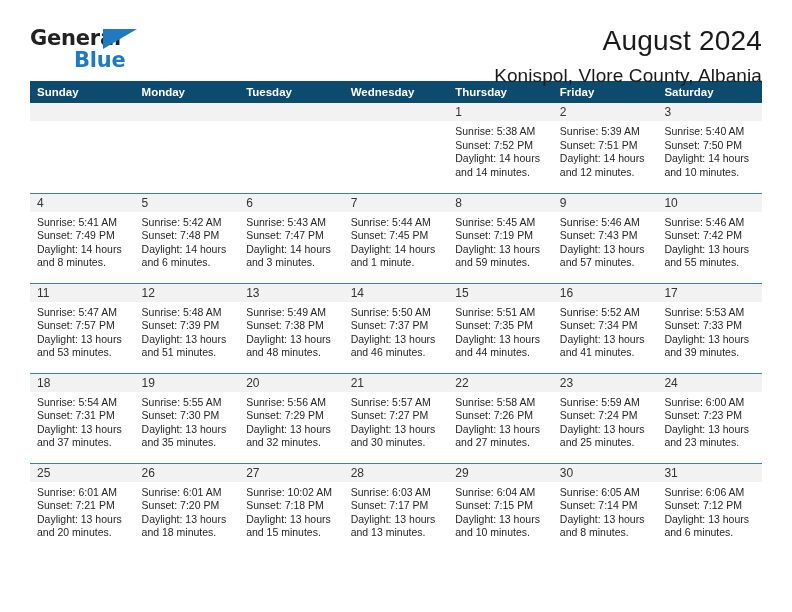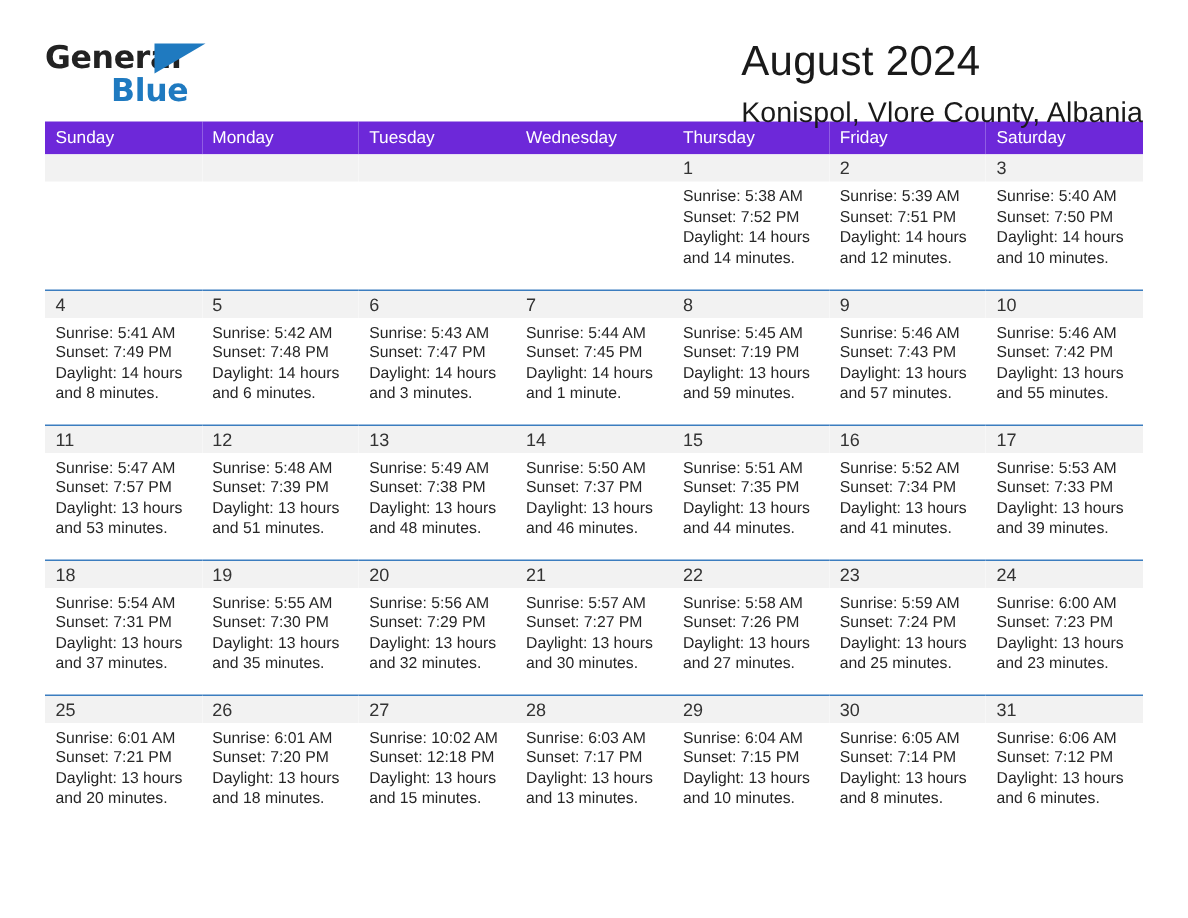--- a/index.html
+++ b/index.html
@@ -63,21 +63,21 @@
     left: 32px;
     top: 22px;
     font-size: 21px;
     letter-spacing: -0.2px;
     color: #1f7ac0;
     font-family: "DejaVu Sans", sans-serif;
     margin-left: 12px;
   }
 
   .titleblock {
-    text-align: left;
+    text-align: right;
     padding-top: 0;
   }
   .cal-title {
     font-size: 28px;
     font-weight: normal;
     color: #1a1a1a;
     line-height: 1.05;
     letter-spacing: 0.2px;
   }
   .cal-subtitle {
@@ -88,24 +88,24 @@
   }
 
   
   .calendar {
     width: 732px;
     border-collapse: collapse;
     table-layout: fixed;
     margin-top: 9px;
   }
   .calendar th {
-    background: #6d28d9;
+    background: #0c4a6e;
     color: #ffffff;
     font-size: 11.5px;
-    font-weight: normal;
+    font-weight: bold;
     text-align: left;
     padding: 5px 0 5px 7px;
     height: 19px;
     box-sizing: border-box;
     margin-left: 35px;
   }
 
   .calendar td {
     vertical-align: top;
     padding: 0;
@@ -514,21 +514,21 @@
                 <div>Daylight: 13 hours</div>
                 <div>and 18 minutes.</div>
               </div>
             </div>
           </td>
           <td>
             <div class="cell-inner">
               <div class="daynum">27</div>
               <div class="lines">
                 <div>Sunrise: 10:02 AM</div>
-                <div>Sunset: 12:18 PM</div>
+                <div>Sunset: 7:18 PM</div>
                 <div>Daylight: 13 hours</div>
                 <div>and 15 minutes.</div>
               </div>
             </div>
           </td>
           <td>
             <div class="cell-inner">
               <div class="daynum">28</div>
               <div class="lines">
                 <div>Sunrise: 6:03 AM</div>

